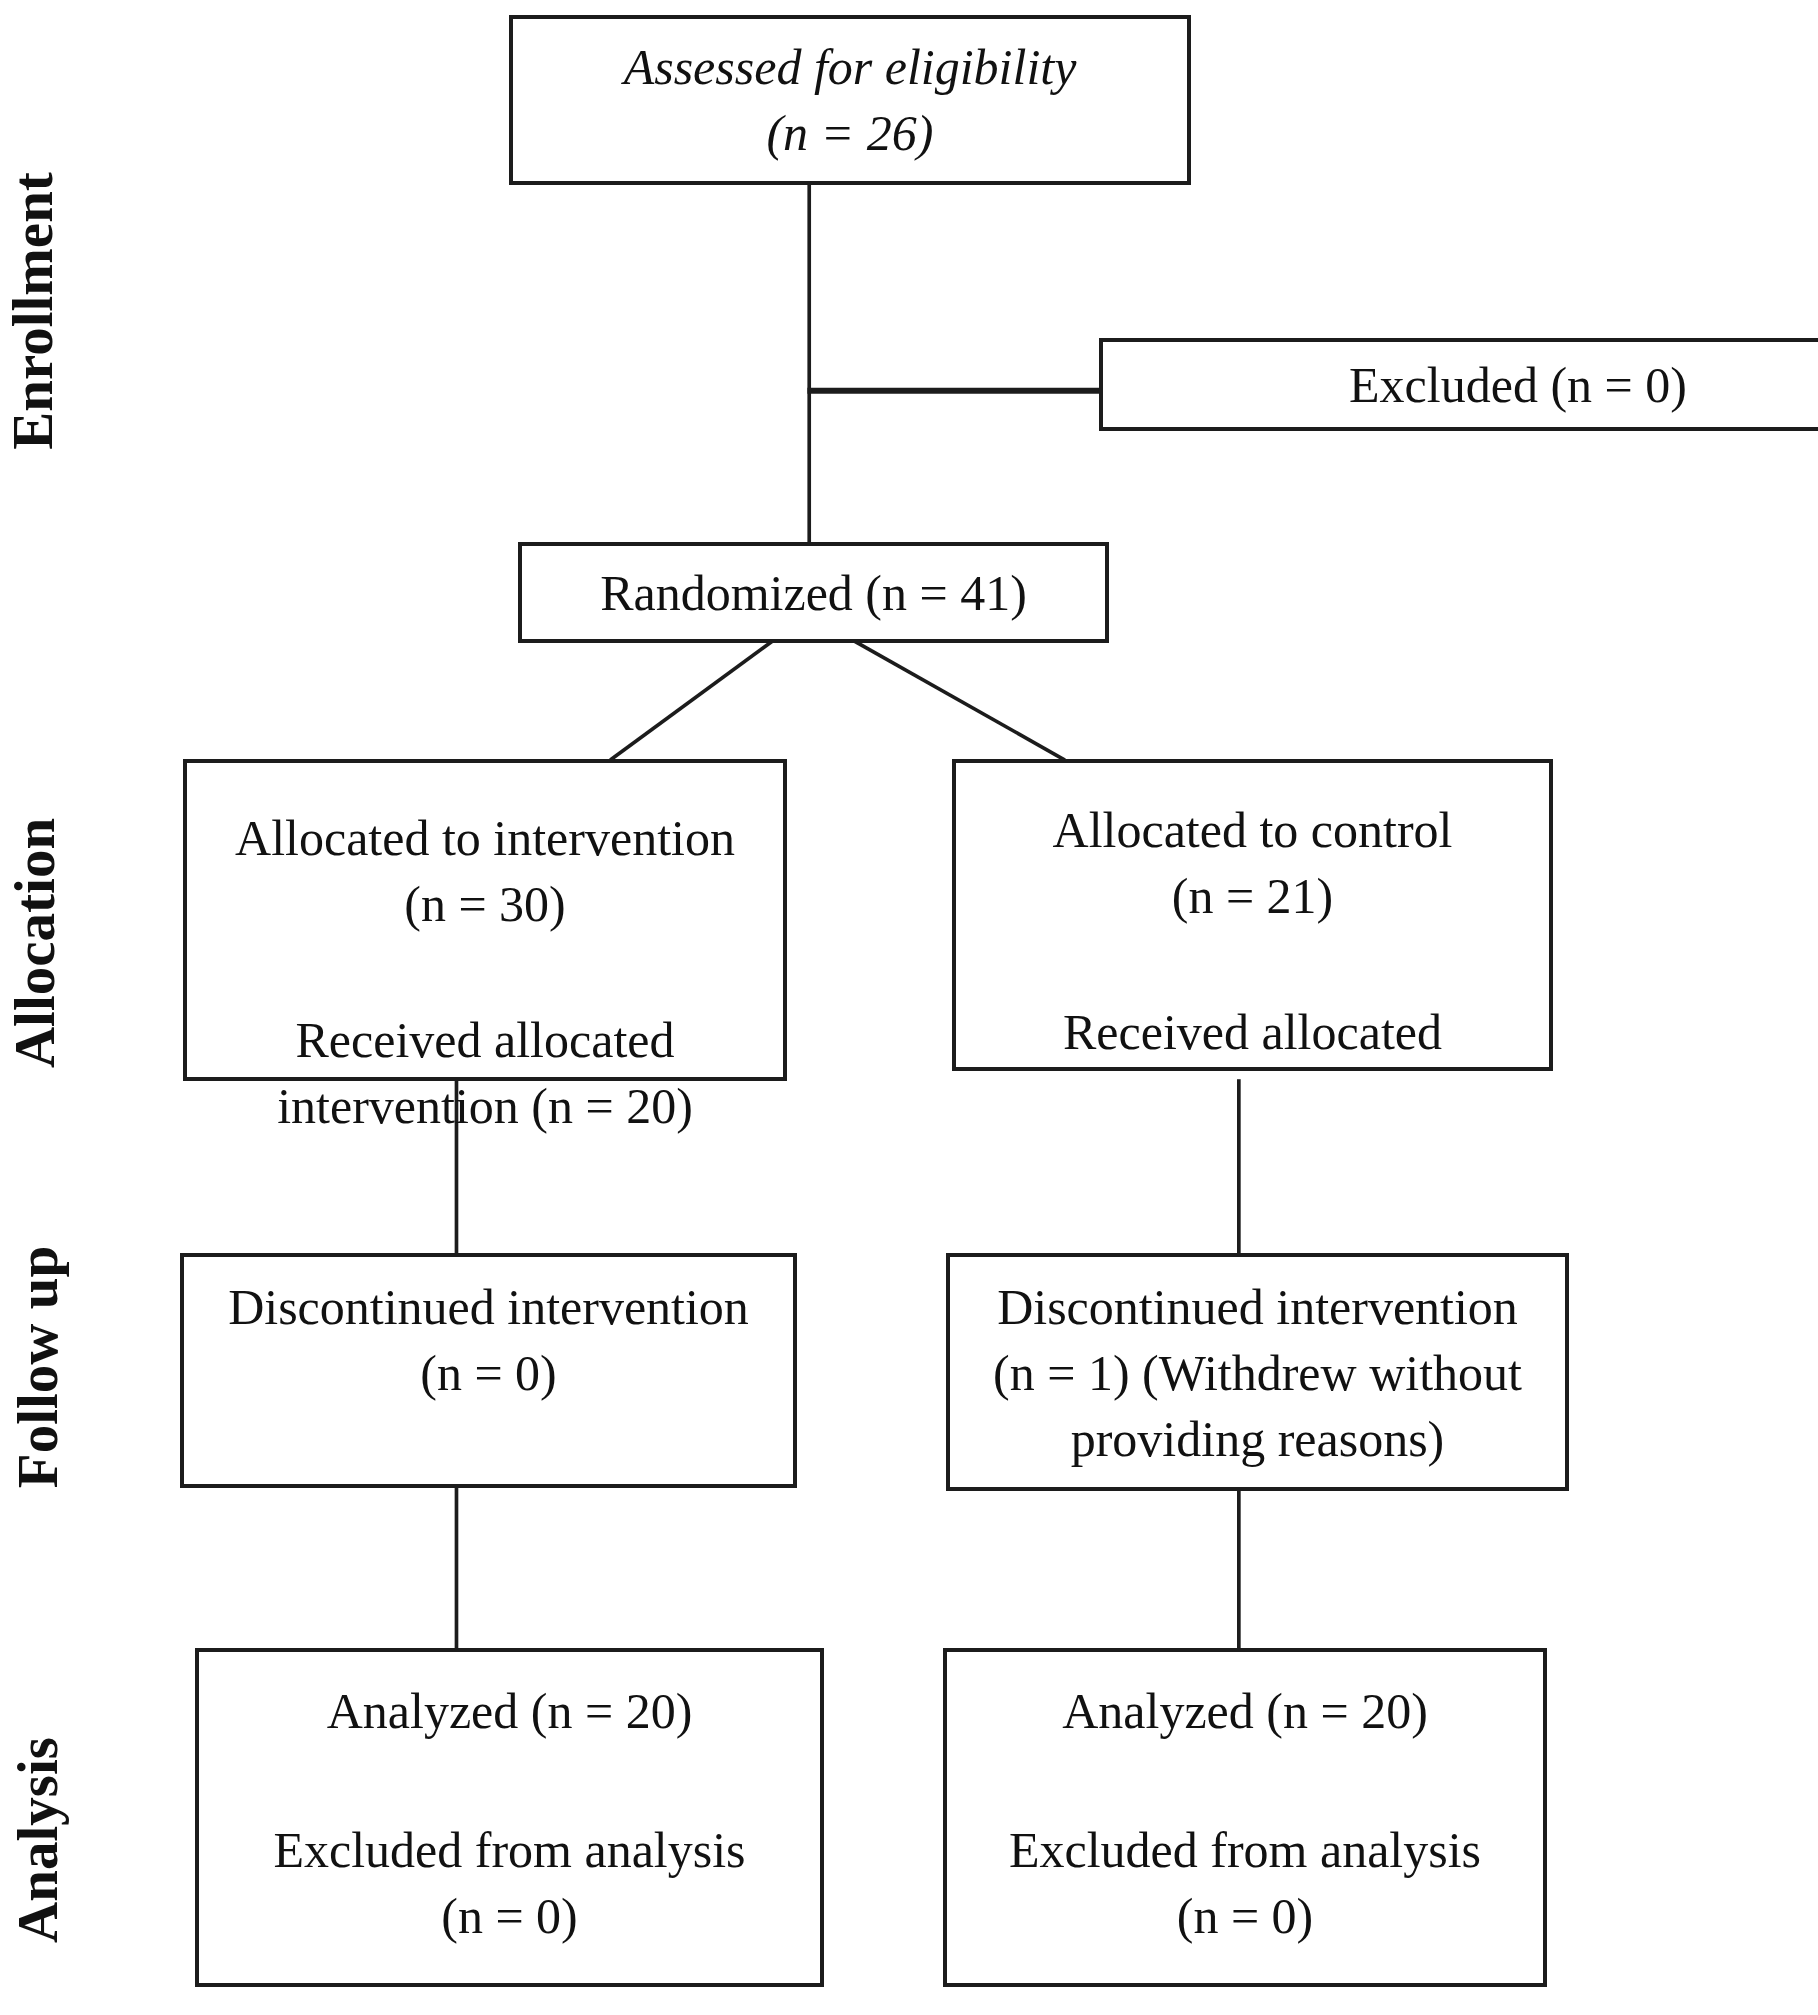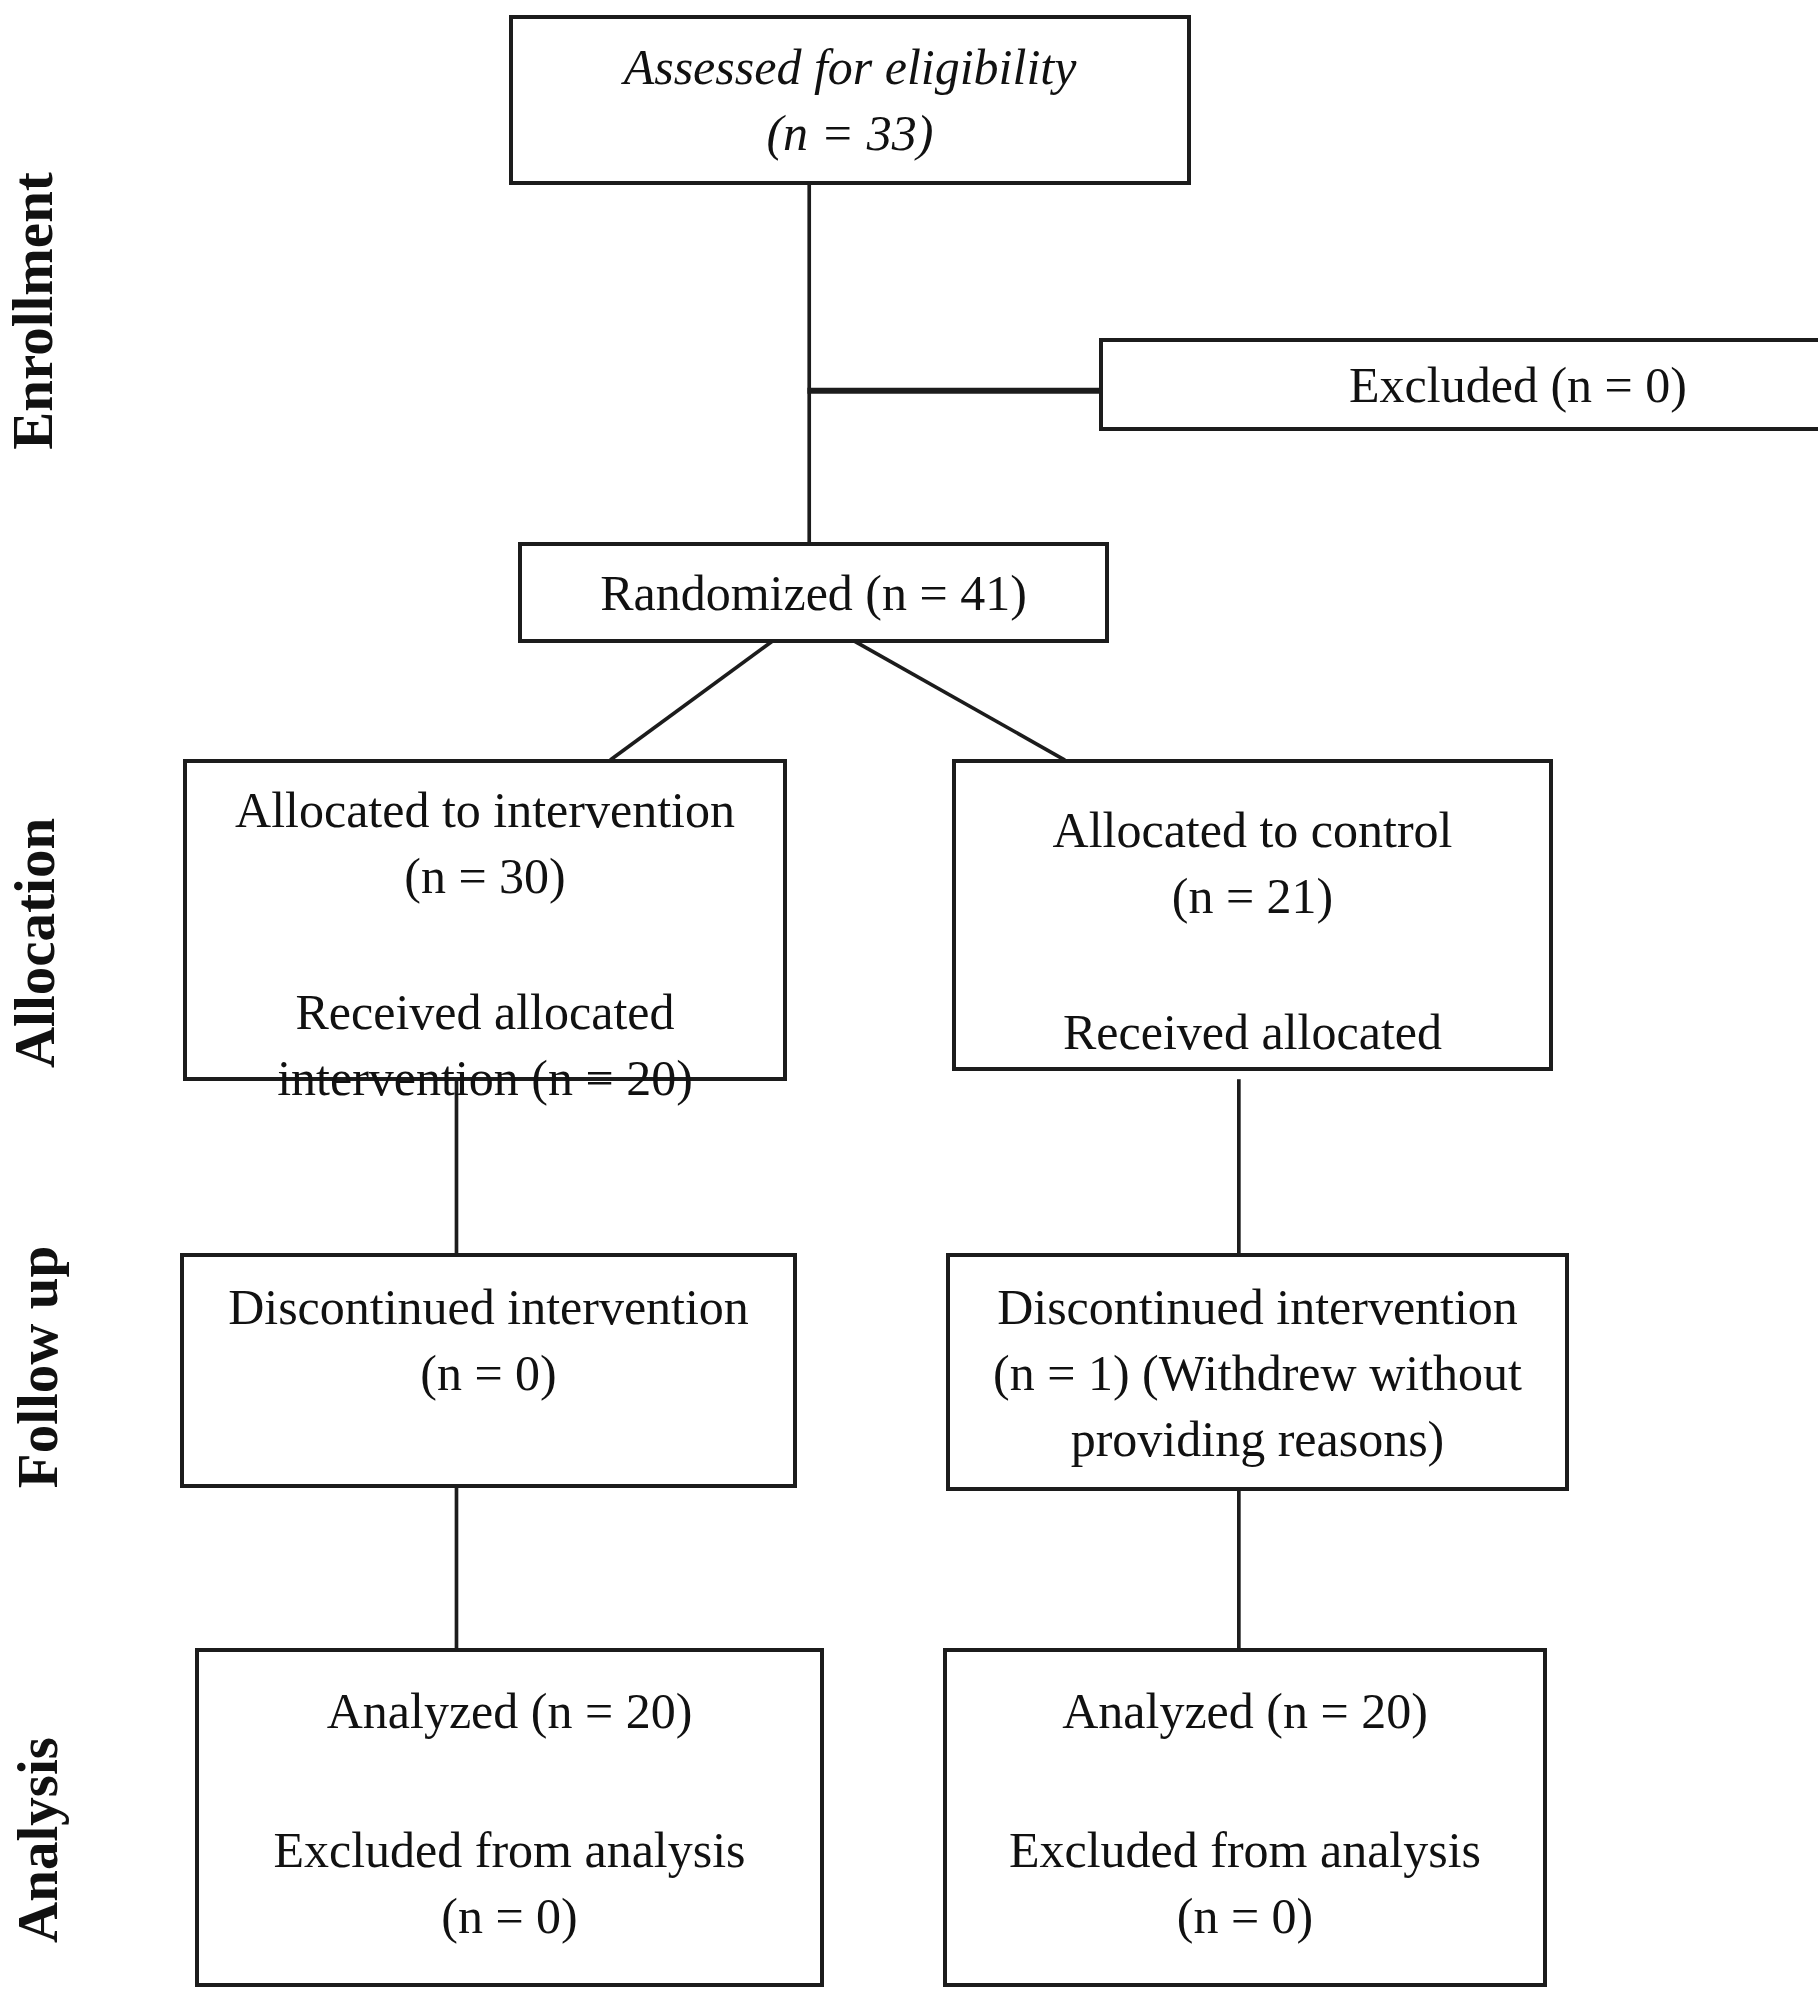--- a/index.html
+++ b/index.html
@@ -40,21 +40,21 @@
     position: absolute;
     white-space: nowrap;
     font-weight: bold;
     font-size: 57px;
     transform: translate(-50%, -50%) rotate(-90deg);
   }
   
   #box-assessed   { left: 509px;  top: 14.7px;   width: 682px; height: 170px; font-style: italic; }
   #box-excluded   { left: 1099px; top: 338px;  width: 838px; height: 93px; }
   #box-randomized { left: 518px;  top: 542px;  width: 591px;  height: 101px; }
-  #box-alloc-int  { left: 183px;  top: 759px; width: 604px;  height: 322px; padding-top: 14px; }
+  #box-alloc-int  { left: 183px;  top: 759px; width: 604px;  height: 322px; padding-top: 42px; }
   #box-alloc-ctl  { left: 952px; top: 759px; width: 601px;  height: 312px; padding-top: 34px; }
   #box-disc-int   { left: 180px;  top: 1253px; width: 617px; height: 235px; padding-top: 17px; }
   #box-disc-ctl   { left: 946px; top: 1253px; width: 623px; height: 238px; padding-top: 17px; }
   #box-anal-int   { left: 195px;  top: 1648px; width: 629px; height: 339px; padding-top: 26px; }
   #box-anal-ctl   { left: 943px; top: 1648px; width: 604px;  height: 339px; padding-top: 26px; }
   .gap-lg { margin-top: 70px; }
   .gap-md { margin-top: 73px; }
 </style>
 </head>
 <body>
@@ -72,21 +72,21 @@
     <line x1="2030" y1="2440" x2="2030" y2="2702" stroke="#1c1c1c" stroke-width="6"></line>
   </svg>
 
   <div class="vlabel" style="left:32px; top:311px;">Enrollment</div>
   <div class="vlabel" style="left:34px; top:943px;">Allocation</div>
   <div class="vlabel" style="left:37px; top:1367px;">Follow up</div>
   <div class="vlabel" style="left:37px; top:1840px;">Analysis</div>
 
   <div class="box center-v" id="box-assessed">
     <div class="block">Assessed for eligibility</div>
-    <div class="block">(n = 33)</div>
+    <div class="block">(n = 26)</div>
   </div>
 
   <div class="box center-v" id="box-excluded">
     <div class="block">Excluded (n = 0)</div>
   </div>
 
   <div class="box center-v" id="box-randomized">
     <div class="block">Randomized (n = 41)</div>
   </div>
 

